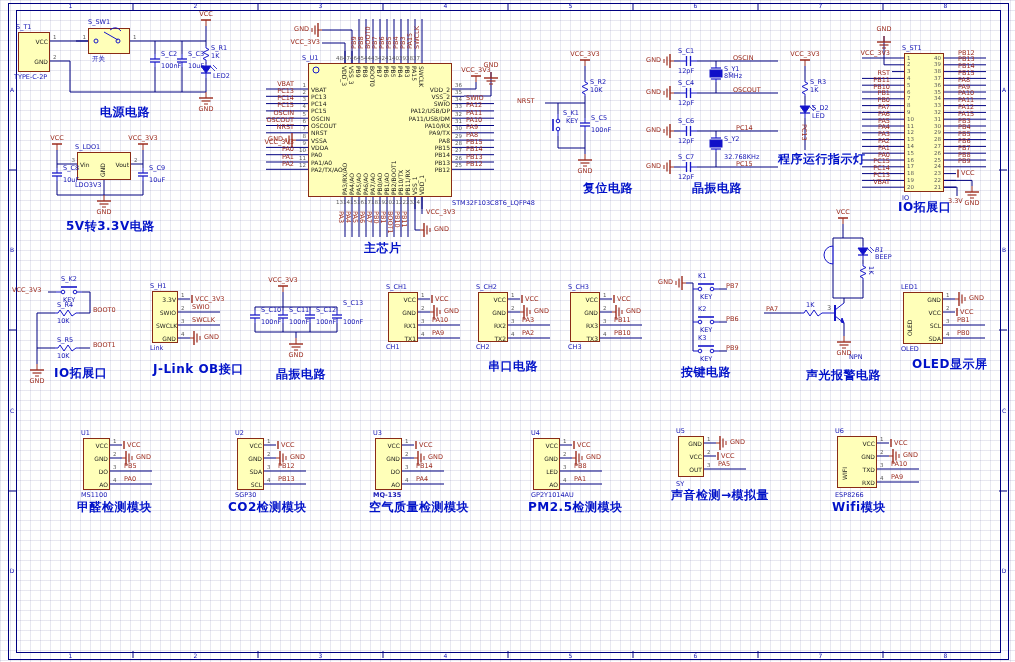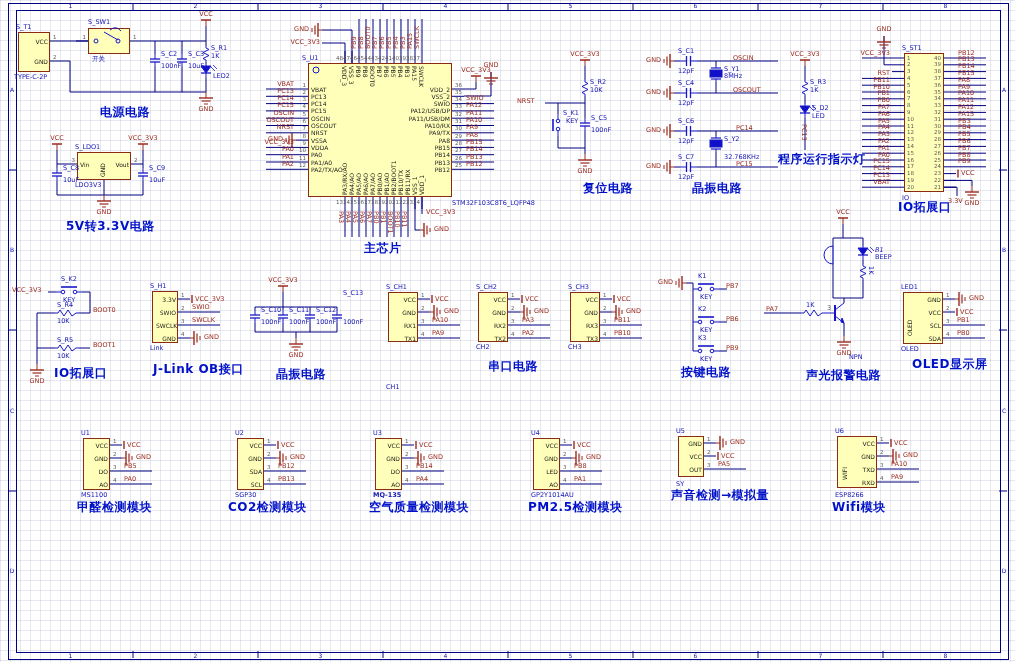--- a/index.html
+++ b/index.html
@@ -100,21 +100,21 @@
     <div class="lab c-b" style="left: 678px; top: 118px;">S_C6</div>
     <div class="lab c-b" style="left: 678px; top: 138px;">12pF</div>
     <div class="lab c-b" style="left: 678px; top: 154px;">S_C7</div>
     <div class="lab c-b" style="left: 678px; top: 174px;">12pF</div>
     <div class="lab c-b" style="left: 261px; top: 307px;">S_C10</div>
     <div class="lab c-b" style="left: 261px; top: 319px;">100nF</div>
     <div class="lab c-b" style="left: 289px; top: 307px;">S_C11</div>
     <div class="lab c-b" style="left: 289px; top: 319px;">100nF</div>
     <div class="lab c-b" style="left: 316px; top: 307px;">S_C12</div>
     <div class="lab c-b" style="left: 316px; top: 319px;">100nF</div>
-    <div class="lab c-b" style="left: 343px; top: 290px;">S_C13</div>
+    <div class="lab c-b" style="left: 343px; top: 300px;">S_C13</div>
     <div class="lab c-b" style="left: 343px; top: 319px;">100nF</div>
     <div class="lab c-b" style="left: 213px; top: 73px;">LED2</div>
     <div class="lab c-b" style="left: 812px; top: 105px;">S_D2</div>
     <div class="lab c-b" style="left: 812px; top: 113px;">LED</div>
     <div class="lab c-b" style="left: 563px; top: 110px;">S_K1</div>
     <div class="lab c-b" style="left: 566px; top: 118px;">KEY</div>
     <div class="lab c-b" style="left: 61px; top: 276px;">S_K2</div>
     <div class="lab c-b" style="left: 63px; top: 297px;">KEY</div>
     <div class="lab c-b" style="left: 698px; top: 273px;">K1</div>
     <div class="lab c-b" style="left: 700px; top: 294px;">KEY</div>
@@ -376,21 +376,21 @@
     <div class="lab c-d" style="left: 156px; top: 308.5px; width: 20px; text-align: right; font-size: 6px;">SWIO</div>
     <div class="lab c-r" style="left: 192px; top: 303.5px;">SWIO</div>
     <div class="lab c-g" style="left: 181px; top: 317.5px; font-size: 5.5px;">3</div>
     <div class="lab c-d" style="left: 156px; top: 321.5px; width: 20px; text-align: right; font-size: 6px;">SWCLK</div>
     <div class="lab c-r" style="left: 192px; top: 316.5px;">SWCLK</div>
     <div class="lab c-g" style="left: 181px; top: 330.5px; font-size: 5.5px;">4</div>
     <div class="lab c-d" style="left: 156px; top: 334.5px; width: 20px; text-align: right; font-size: 6px;">GND</div>
     <div class="lab c-r" style="left: 204px; top: 334px;">GND</div>
     <div class="body" style="left: 388px; top: 292px; width: 30px; height: 50px;"></div>
     <div class="lab c-b" style="left: 386px; top: 284px;">S_CH1</div>
-    <div class="lab c-b" style="left: 386px; top: 344px; margin-top: 40px;">CH1</div>
+    <div class="lab c-b" style="left: 386px; top: 344px;">CH1</div>
     <div class="lab c-g" style="left: 421px; top: 291.5px; font-size: 5.5px;">1</div>
     <div class="lab c-d" style="left: 392px; top: 295.5px; width: 24px; text-align: right; font-size: 6px;">VCC</div>
     <div class="lab c-r" style="left: 435px; top: 295.5px;">VCC</div>
     <div class="lab c-g" style="left: 421px; top: 304.5px; font-size: 5.5px;">2</div>
     <div class="lab c-d" style="left: 392px; top: 308.5px; width: 24px; text-align: right; font-size: 6px;">GND</div>
     <div class="lab c-r" style="left: 444px; top: 308px;">GND</div>
     <div class="lab c-g" style="left: 421px; top: 317.5px; font-size: 5.5px;">3</div>
     <div class="lab c-d" style="left: 392px; top: 321.5px; width: 24px; text-align: right; font-size: 6px;">RX1</div>
     <div class="lab c-r" style="left: 432px; top: 316.5px;">PA10</div>
     <div class="lab c-g" style="left: 421px; top: 330.5px; font-size: 5.5px;">4</div>

